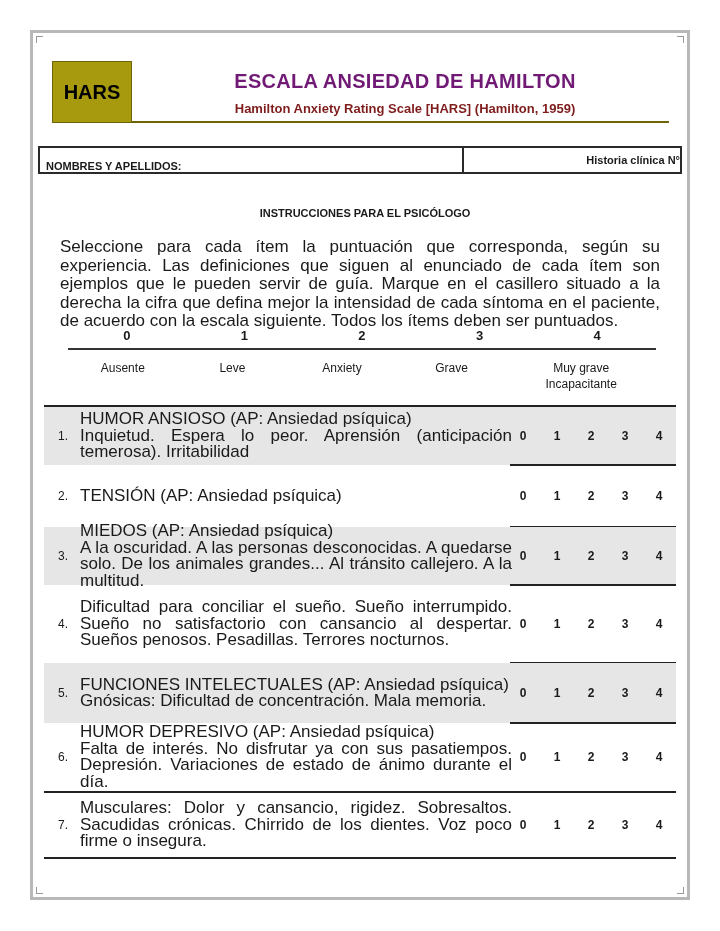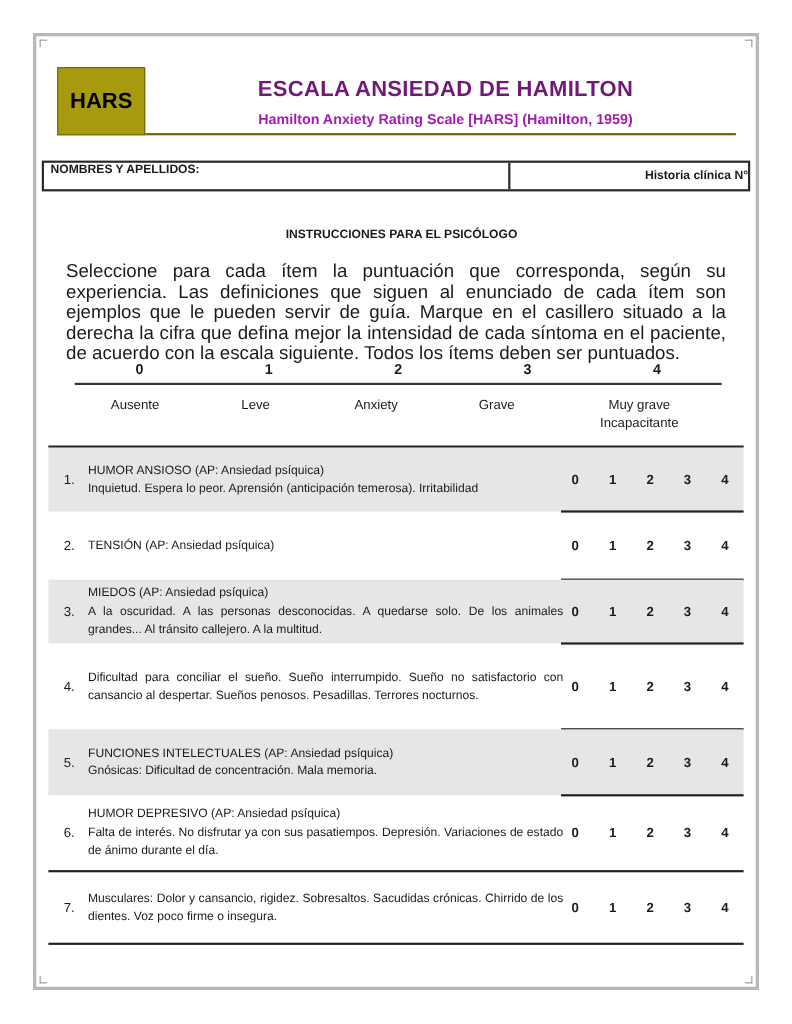--- a/index.html
+++ b/index.html
@@ -13,26 +13,26 @@
   .c-br { right:3px; bottom:3px; border-width:0 1px 1px 0; }
   .c-tr { right:3px; top:3px; border-width:1px 1px 0 0; }
 
   .hars-box { position:absolute; left:52px; top:61px; width:80px; height:62px;
               background:#a89a0e; border:1px solid #6d6408; box-sizing:border-box;
               display:flex; align-items:center; justify-content:center;
               font-weight:bold; font-size:20px; color:#000000; }
   .title { position:absolute; left:140px; top:70px; width:530px; text-align:center;
            font-weight:bold; font-size:20px; color:#701a75; letter-spacing:0.3px; }
   .subtitle { position:absolute; left:140px; top:101px; width:530px; text-align:center;
-              font-weight:bold; font-size:13px; color:#a21caf; }
+              font-weight:bold; font-size:13px; color:#7f1d1d; }
   .title-rule { position:absolute; left:132px; top:121px; width:537px; height:2px; background:#6d6408; }
 
   .name-table { position:absolute; left:38px; top:146px; width:644px; height:28px;
                 border:2px solid #2a2a2a; box-sizing:border-box; display:flex; }
-  .name-cell { flex:1; display:flex; align-items:flex-start; padding-left:6px;
+  .name-cell { flex:1; display:flex; align-items:flex-end; padding-left:6px;
                font-weight:bold; font-size:11px; }
   .hc-cell { width:210px; border-left:2px solid #2a2a2a; display:flex; align-items:center;
              padding-left:6px; font-weight:bold; font-size:11px;justify-content:flex-end; }
 
   .instr-title { position:absolute; left:40px; top:207px; width:650px; text-align:center;
                  font-weight:bold; font-size:11px; }
   .instr-text { position:absolute; left:60px; top:238px; width:600px; font-size:17px;
                 line-height:18.5px; text-align:justify; }
 
   .scale-nums { position:absolute; left:68px; top:328px; width:588px; display:flex; }
@@ -40,21 +40,21 @@
   .scale-nums span { font-weight:bold; font-size:13px; }
   .scale-rule { position:absolute; left:68px; top:348px; width:588px; height:2px; background:#333; }
   .scale-labels { position:absolute; left:68px; top:360px; width:588px; display:flex; font-size:12px; }
   .scale-labels span { line-height:16px; }
 
   .items { position:absolute; left:44px; top:405px; width:632px; }
   .rule-full { height:2px; background:#222; width:632px; }
   .item { position:relative; display:flex; align-items:center; }
   .item.shade { background:#e6e6e6; }
   .item-num { width:36px; text-align:center; font-size:12px; padding-left:2px; box-sizing:border-box; }
-  .item-body { width:432px; font-size:11px; line-height:16.5px; text-align:justify; }
+  .item-body { width:432px; font-size:17px; line-height:16.5px; text-align:justify; }
   .item-scores { position:absolute; right:0; top:0; bottom:0; width:170px; display:flex; align-items:center; }
   .item-scores span { flex:1; text-align:center; font-size:12px; font-weight:bold; }
   .seg-rule { position:absolute; right:0; width:166px; height:2px; background:#222; bottom:-1px; }
 </style>
 </head>
 <body>
 
 <div class="page">
   <div class="corner c-tl"></div>
   <div class="corner c-tr"></div>

